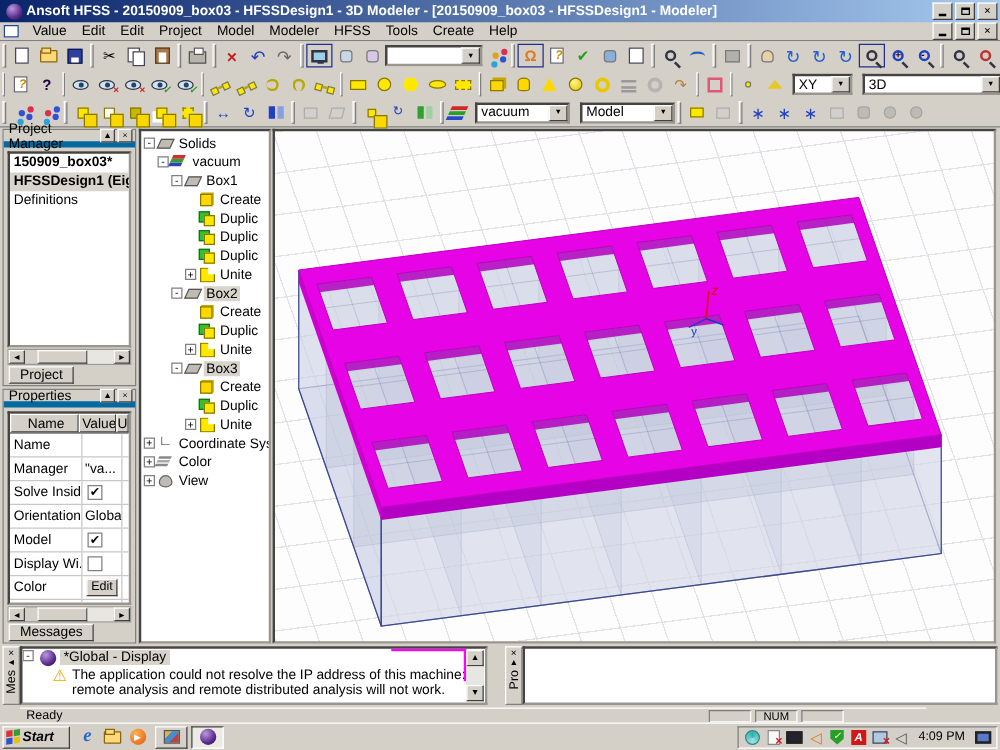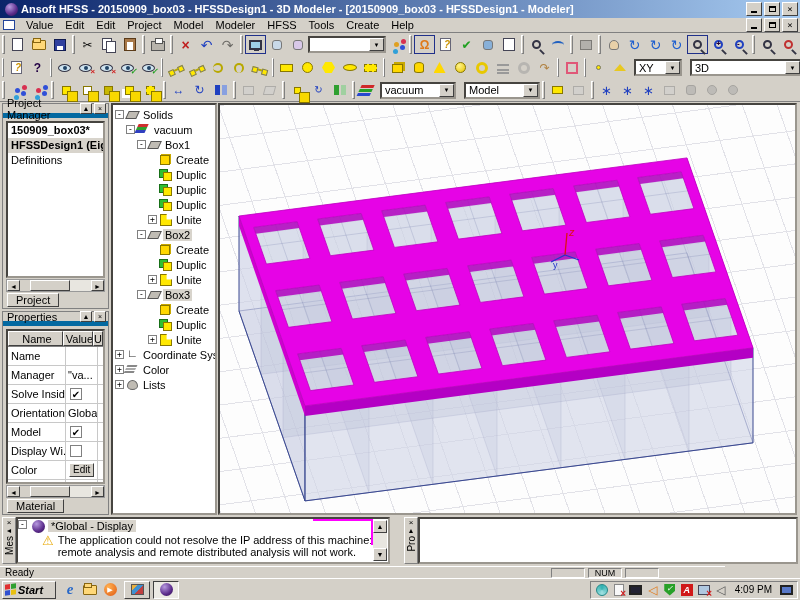--- a/index.html
+++ b/index.html
@@ -156,21 +156,21 @@
   .msgico { width:13px; height:13px; border-radius:50%; background:radial-gradient(circle at 35% 30%, #b79ae0, #5a2a8a 60%, #2d1246); flex:none; margin:0 3px; }
   .warntri { color:#e8a800; font-size:13px; line-height:13px; flex:none; margin:0 4px 0 24px; }
   .msghl { background:#d8d4cc; padding:0 3px; }
   .vscroll { position:absolute; right:1px; top:1px; bottom:1px; width:14px; background:#d4d0c8; display:flex; flex-direction:column; }
   .vscroll .sbtn { width:100%; height:13px; line-height:11px; }
   .vscroll .sp { flex:1; background:#e8e6e0; }
   .magenta-accent { position:absolute; right:15px; top:0px; width:60px; height:2px; background:#ff00ff; }
   .magenta-accent:after { content:""; position:absolute; right:0; top:0; width:2px; height:26px; background:#ff00ff; }
 
   
-  #statusbar { position:absolute; left:0; top:566px; width:725px; height:12px; background:#d4d0c8; border-top:1px solid #fff; display:flex; align-items:center; font-size:10px; }
+  #statusbar { position:absolute; left:16px; top:566px; width:725px; height:12px; background:#d4d0c8; border-top:1px solid #fff; display:flex; align-items:center; font-size:10px; }
   #statusbar .ready { padding-left:5px; flex:1; }
   .scell { width:34px; height:10px; border:1px solid; border-color:#808080 #fff #fff #808080; margin-right:3px; font-size:9px; text-align:center; line-height:9px; }
 
   
   #taskbar { position:absolute; left:0; top:578px; width:800px; height:22px; background:#d4d0c8; border-top:1px solid #fff; display:flex; align-items:center; padding:0 2px; }
   #startbtn { width:54px; height:18px; border:1px solid; border-color:#fff #404040 #404040 #fff; background:#d4d0c8;
      display:flex; align-items:center; font-weight:bold; font-size:11px; font-style:italic; padding-left:2px; gap:2px; flex:none;}
   .startflag { width:11px; height:11px; display:grid; grid-template-columns:5px 5px; grid-template-rows:5px 5px; gap:1px; transform:skewY(-8deg); }
   .startflag i:nth-child(1){background:#e03030;} .startflag i:nth-child(2){background:#30a030;}
   .startflag i:nth-child(3){background:#3050d0;} .startflag i:nth-child(4){background:#e8c010;}
@@ -637,21 +637,21 @@
             <span class="c3"></span>
           </div>
         </div>
       <div class="hscroll">
         <span class="sbtn">◄</span>
         <span class="sthumb"></span>
           <span class="sp"></span>
         <span class="sbtn">►</span>
       </div>
       <div class="tabrow">
-          <span class="tab">Material</span>
+          <span class="tab">Messages</span>
         </div>
     </div>
 
     <div id="treepanel">
         <div class="trow" style="padding-left: 2px;">
           <span class="texp">-</span>
           <span class="tico solid"></span>
           <span class="tlabel">Solids</span>
         </div>
         <div class="trow" style="padding-left: 13px;">
@@ -735,21 +735,21 @@
           <span class="tlabel">Coordinate Syster</span>
         </div>
         <div class="trow" style="padding-left: 2px;">
           <span class="texp">+</span>
           <span class="tico planes"></span>
           <span class="tlabel">Color</span>
         </div>
         <div class="trow" style="padding-left: 2px;">
           <span class="texp">+</span>
           <span class="tico lists"></span>
-          <span class="tlabel">Lists</span>
+          <span class="tlabel">View</span>
         </div>
       </div>
 
     <div id="viewport">
       <svg id="scene" width="575" height="408">
           <polygon points="19.0,111.0 467.0,52.9 467.0,147.9 19.0,206.0" fill="rgba(214,218,234,0.30)"></polygon>
           <polygon points="467.0,52.9 533.0,242.8 533.0,337.8 467.0,147.9" fill="rgba(205,210,230,0.35)"></polygon>
           <polygon points="19.0,206.0 467.0,147.9 533.0,337.8 85.0,395.9" fill="rgba(206,211,228,0.40)" stroke="rgba(55,68,140,0.55)" stroke-width="1"></polygon>
           <polygon points="83.0,102.7 149.0,292.6 149.0,387.6 83.0,197.7" fill="rgba(176,183,209,0.26)" stroke="rgba(70,80,140,0.30)" stroke-width="0.6"></polygon>
           <polygon points="147.0,94.4 213.0,284.3 213.0,379.3 147.0,189.4" fill="rgba(176,183,209,0.26)" stroke="rgba(70,80,140,0.30)" stroke-width="0.6"></polygon>

